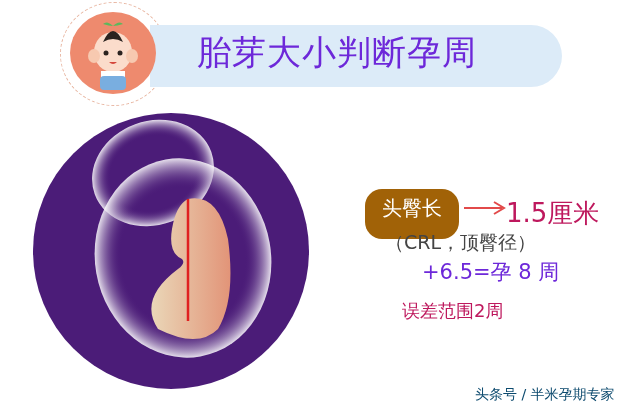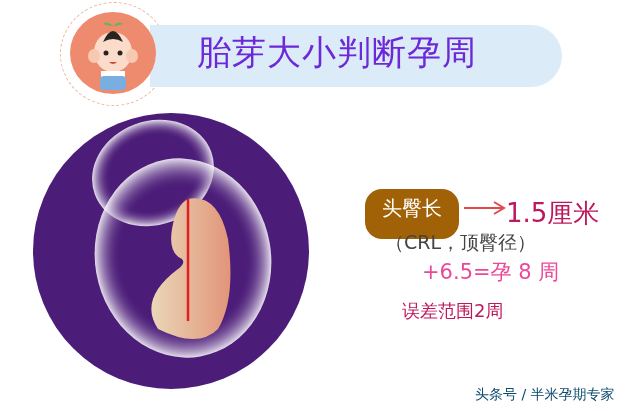--- a/index.html
+++ b/index.html
@@ -6,21 +6,21 @@
   body { width:640px; height:411px; background:#ffffff; position:relative; overflow:hidden; font-family:"DejaVu Sans", sans-serif; }
   .banner { position:absolute; left:150px; top:25px; width:412px; height:62px; background:#dcebf8; border-radius:0 31px 31px 0; }
   .title { position:absolute; left:197px; top:30px; font-size:34px; color:#6d28d9; letter-spacing:1px; }
   .avatar-ring { position:absolute; left:60px; top:2px; width:106px; height:102px; border-radius:50%; border:1px dashed #e9b8a4; background:#fff; }
   .avatar { position:absolute; left:70px; top:12px; width:86px; height:82px; border-radius:50%; background:#ee8a6e; overflow:hidden; }
   .big-circle { position:absolute; left:33px; top:113px; width:276px; height:276px; border-radius:50%; background:#4b1c78; }
   .label-btn { position:absolute; left:365px; top:189px; width:94px; height:50px; background:#a16207; border-radius:17px; color:#fff; font-size:20px; text-align:center; line-height:38px; }
   .arrow { position:absolute; left:464px; top:199px; }
   .measure { position:absolute; left:506px; top:196px; font-size:26px; color:#be185d; }
   .sub { position:absolute; left:352px; top:230px; font-size:19px; color:#444;margin-left:33px; }
-  .formula { position:absolute; left:422px; top:258px; font-size:21px; color:#ec4899; }
+  .formula { position:absolute; left:422px; top:258px; font-size:21px; color:#6d28d9; }
   .error { position:absolute; left:402px; top:299px; font-size:18px; color:#be185d; }
   .watermark { position:absolute; left:475px; top:386px; font-size:14px; color:#0c4a6e; }
 </style>
 </head>
 <body>
 
 <div class="avatar-ring"></div>
 <div class="banner"></div>
 <div class="avatar">
   <svg width="86" height="82" viewBox="0 0 86 82">

